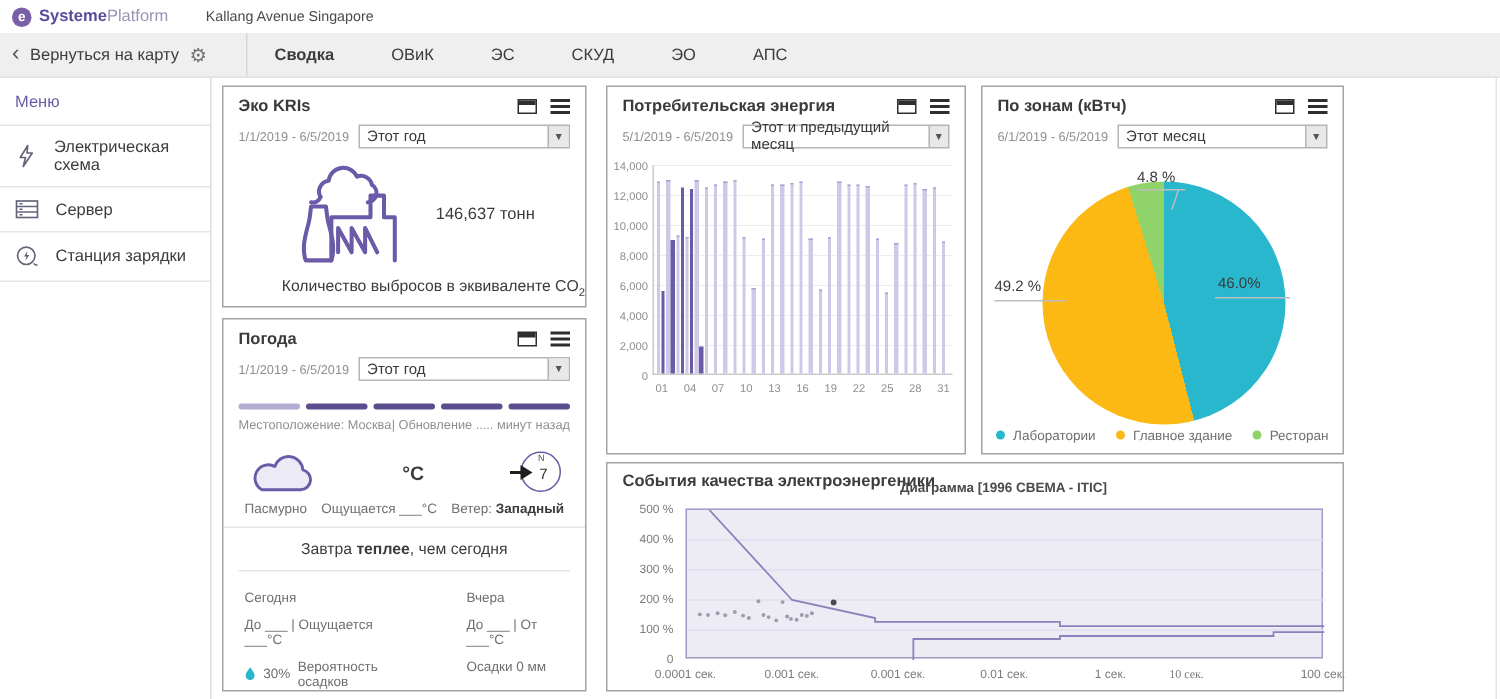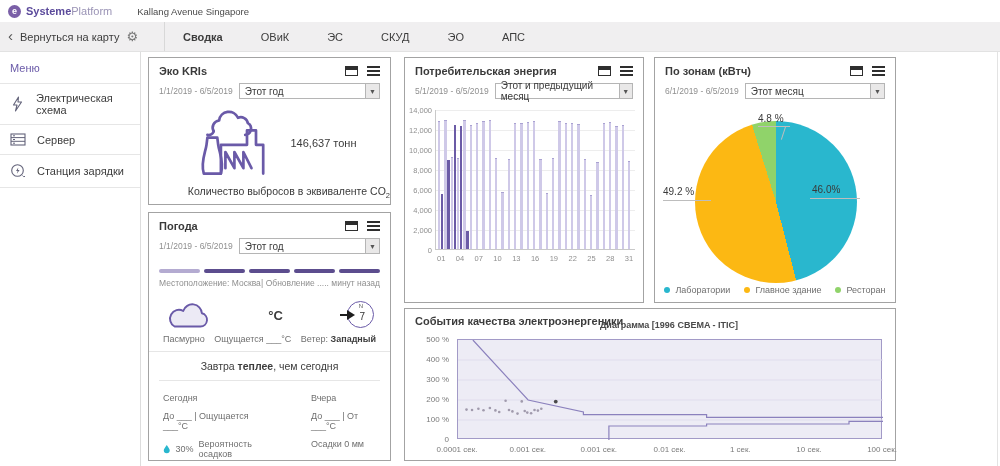--- a/index.html
+++ b/index.html
@@ -555,20 +555,20 @@
           <div class="itic-ylabel" style="top: 86px; left: 0px;">200 %</div>
           <div class="itic-ylabel" style="top: 106px; left: 0px;">100 %</div>
           <div class="itic-ylabel" style="top: 126px; left: 0px;">0</div>
         </div>
       <div id="itic-xlabels">
           <div class="itic-xlabel" style="left: 52px;">0.0001 сек.</div>
           <div class="itic-xlabel" style="left: 122.833px;">0.001 сек.</div>
           <div class="itic-xlabel" style="left: 193.667px;">0.001 сек.</div>
           <div class="itic-xlabel" style="left: 264.5px;">0.01 сек.</div>
           <div class="itic-xlabel" style="left: 335.333px;">1 сек.</div>
-          <div class="itic-xlabel" style="left: 404px;">10 сек.</div>
+          <div class="itic-xlabel" style="left: 386px; font-family: Liberation Serif, serif;">10 сек.</div>
           <div class="itic-xlabel" style="left: 477px;">100 сек.</div>
         </div>
     </div>
 
     <div class="page-edge"></div>
   </div>
 </div>
 
 </body></html>

